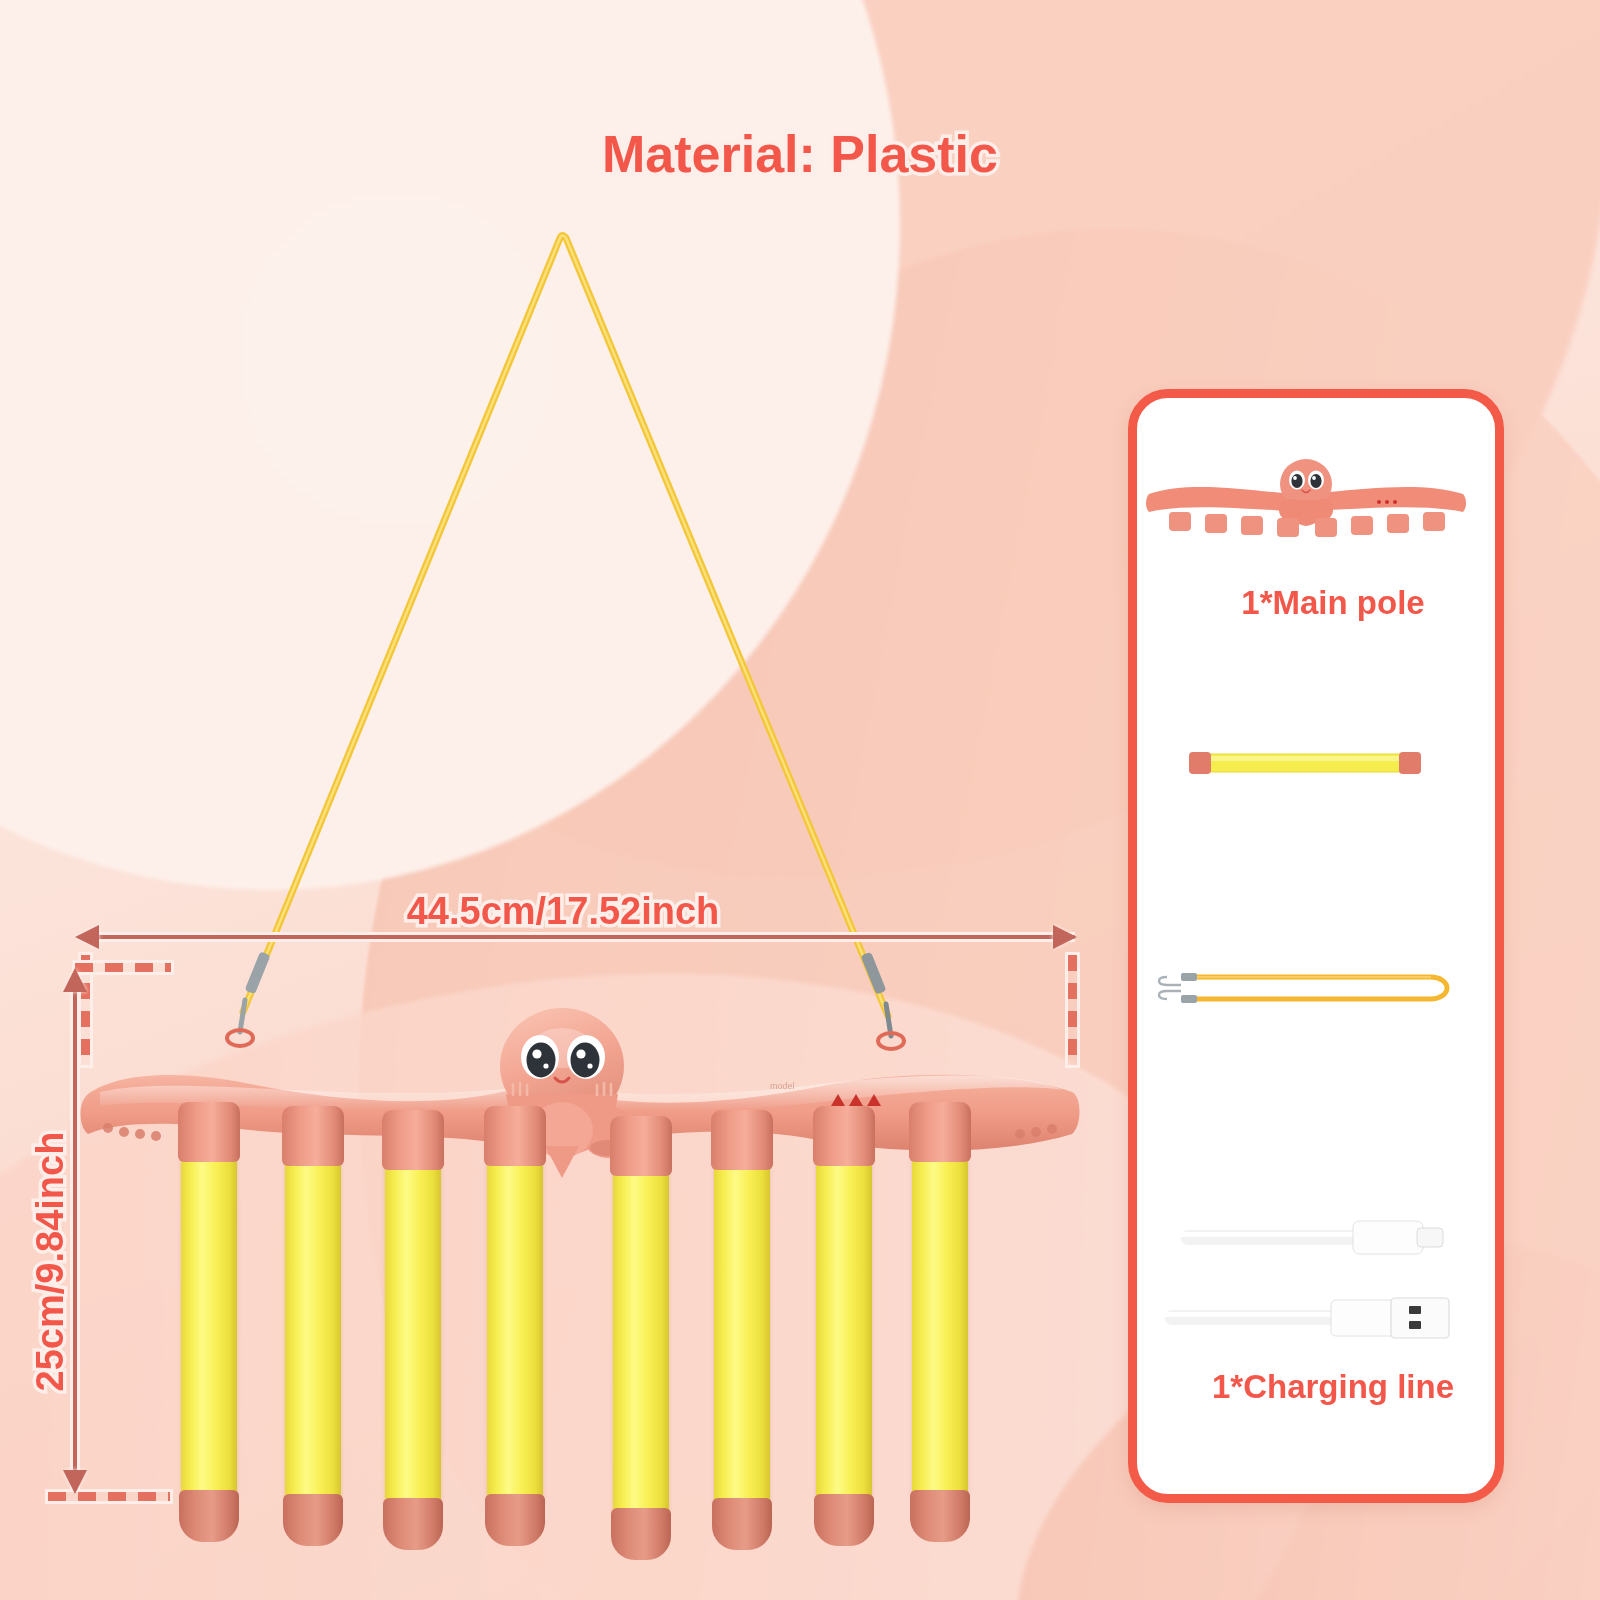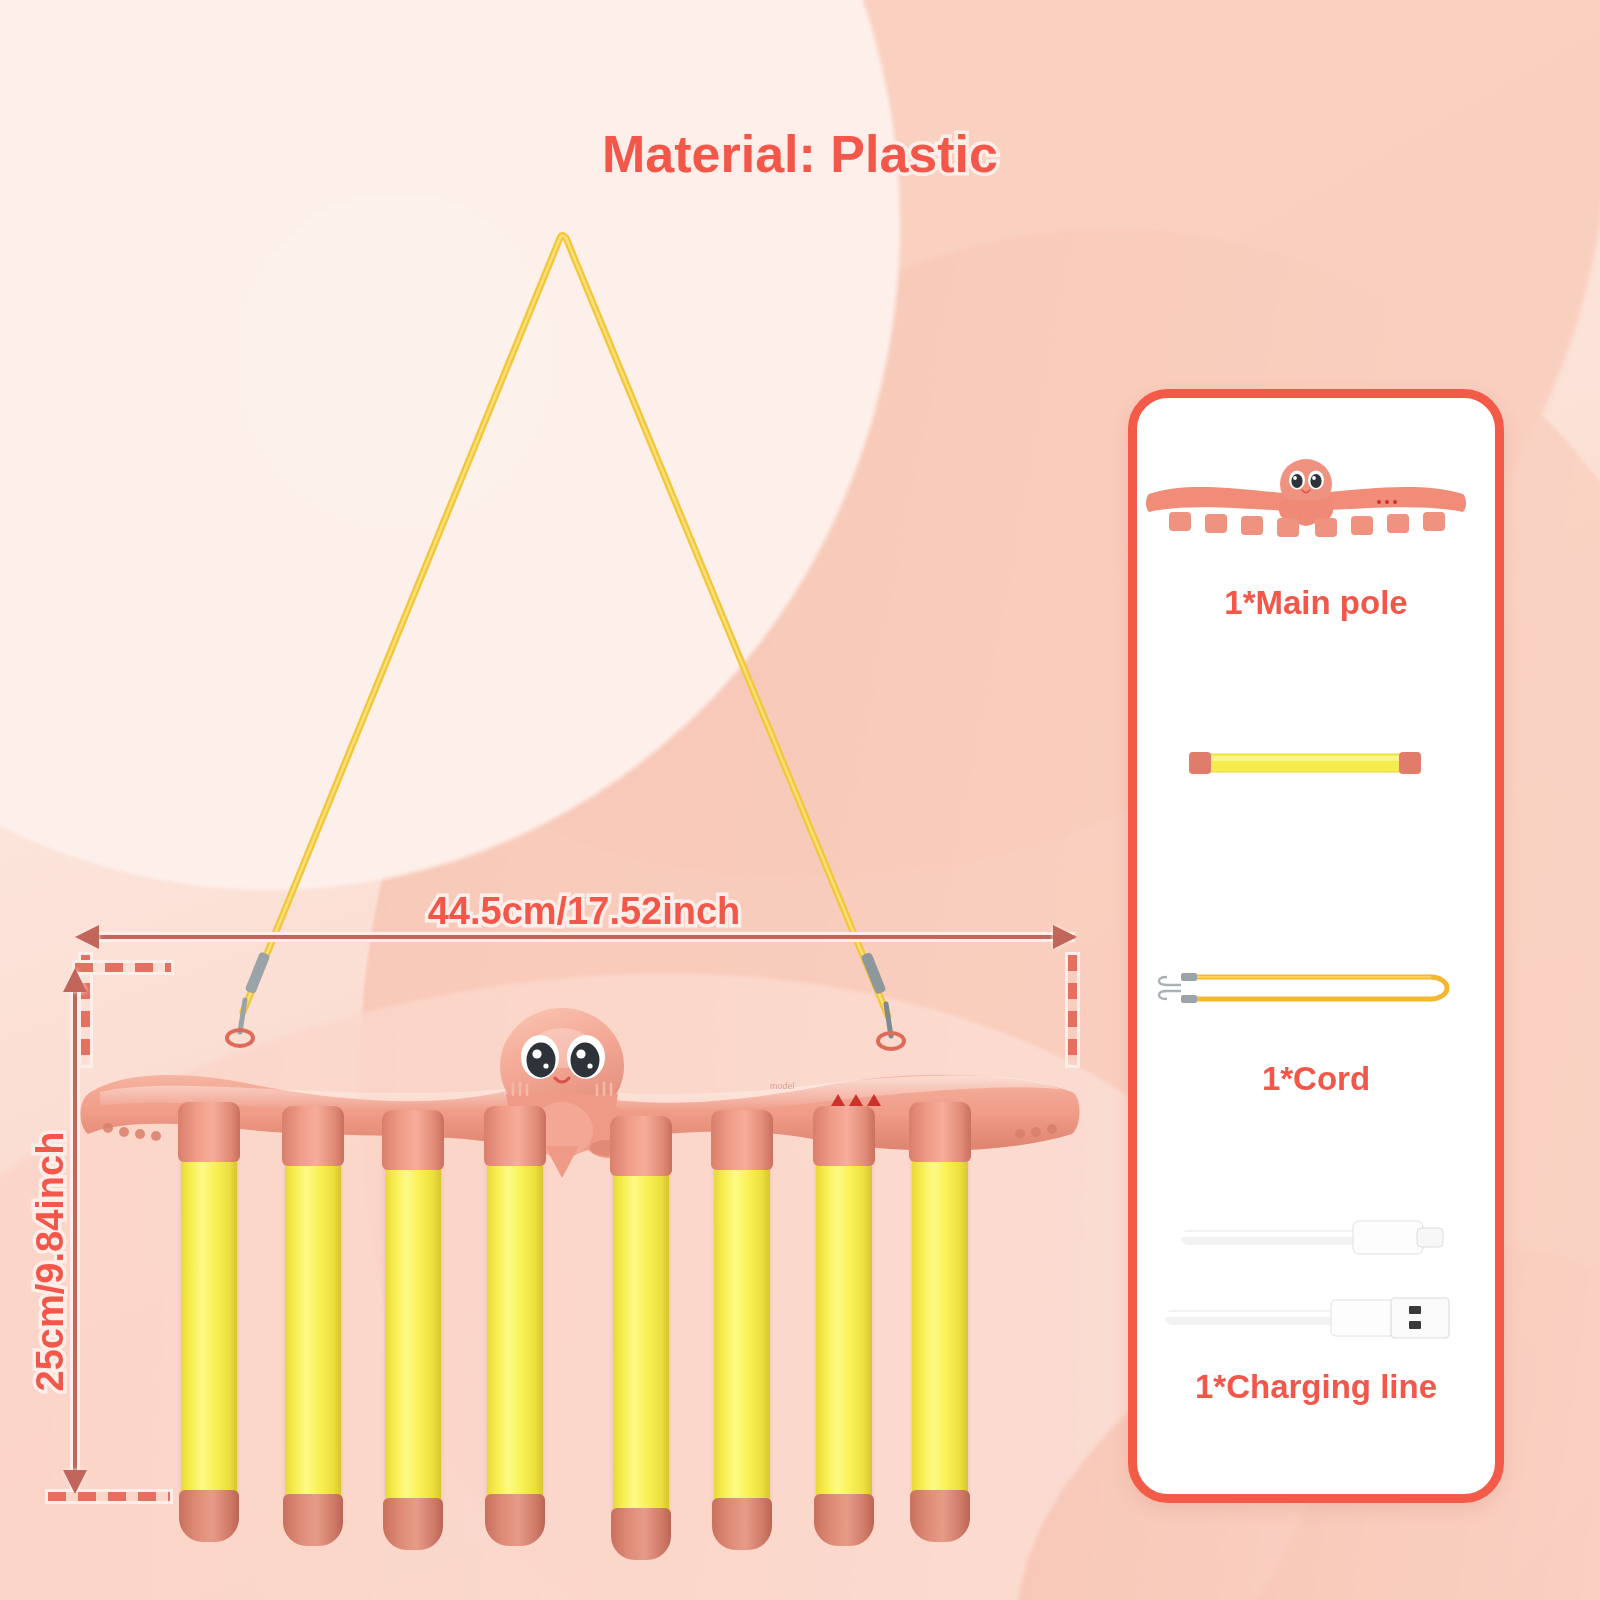--- a/index.html
+++ b/index.html
@@ -60,21 +60,21 @@
     box-shadow:0 0 0 3px #fdeee9;}
   .dashh.top{left:75px;top:963px;width:96px;}
   .dashh.bot{left:48px;top:1492px;width:122px;}
   .dim-h-line{position:absolute;left:73px;top:978px;width:4px;height:512px;background:#c2665c;
     box-shadow:-3px 0 0 #fdeee9, 3px 0 0 #fdeee9;}
   .arrow-up,.arrow-dn{position:absolute;left:63px;width:0;height:0;
     border-left:12px solid transparent;border-right:12px solid transparent;
     filter:drop-shadow(0 0 2px #fdeee9);}
   .arrow-up{top:968px;border-bottom:24px solid #c2665c;}
   .arrow-dn{top:1470px;border-top:24px solid #c2665c;}
-  .dim-w-label{position:absolute;left:334px;top:890px;width:500px;text-align:center;
+  .dim-w-label{position:absolute;left:313px;top:890px;width:500px;text-align:center;
     font-size:38px;font-weight:700;color:#f2574a;white-space:nowrap;
     -webkit-text-stroke:7px #fdeee9;paint-order:stroke fill;}
   .dim-h-label{position:absolute;left:-160px;top:1240px;width:420px;text-align:center;
     font-size:38px;font-weight:700;color:#f2574a;white-space:nowrap;
     transform:rotate(-90deg);transform-origin:center center;
     -webkit-text-stroke:7px #fdeee9;paint-order:stroke fill;}
 
   
   .product{position:absolute;left:0;top:0;width:1600px;height:1340px;pointer-events:none;margin-top:44px;}
   .stick{position:absolute;width:56px;border-radius:5px;
@@ -84,21 +84,21 @@
     border-radius:6px 6px 24px 24px;
     background:linear-gradient(90deg,#c9705f 0%,#dd8a76 28%,#e79c88 55%,#cf7967 85%,#bb6453 100%);}
   .socket{position:absolute;width:62px;height:60px;border-radius:10px 10px 6px 6px;
     background:linear-gradient(90deg,#d97f6c 0%,#ef9c88 30%,#f6ad9a 55%,#e08a76 85%,#c9705e 100%);}
 
   
   .card{position:absolute;left:1128px;top:389px;width:358px;height:1096px;
     background:#fff;border:9px solid #f45a48;border-radius:40px;
     box-shadow:0 6px 18px rgba(200,110,90,.18);}
   .card-label{position:absolute;width:358px;text-align:center;
-    font-size:33px;font-weight:700;color:#f2574a;white-space:nowrap;}
+    font-size:33px;font-weight:700;color:#f2574a;white-space:nowrap;margin-left:17px;}
   .card-item{position:absolute;}
 
   
   .abs{position:absolute;}
 </style>
 </head>
 <body>
 
 <div id="stage">
 
@@ -317,21 +317,20 @@
     </svg>
 
     <svg class="card-item" style="left:8px;top:565px;width:330px;height:50px;" viewBox="0 0 330 50">
       <path d="M44,14 H286 a16,11 0 0 1 0,22 H44" fill="none" stroke="#f5b72f" stroke-width="5" stroke-linecap="round"></path>
       <path d="M44,14 H286" fill="none" stroke="#fcd96f" stroke-width="1.6"></path>
       <rect x="36" y="10" width="16" height="8" rx="2" fill="#9aa3a8"></rect>
       <rect x="36" y="32" width="16" height="8" rx="2" fill="#9aa3a8"></rect>
       <path d="M22,14 q-8,0 -8,4 q0,4 8,4 h14" fill="none" stroke="#aab2b7" stroke-width="2.4"></path>
       <path d="M22,36 q-8,0 -8,-4 q0,-4 8,-4 h14" fill="none" stroke="#aab2b7" stroke-width="2.4"></path>
     </svg>
-    <div class="card-label" style="top:662px;">1*Cord</div>
 
     <svg class="card-item" style="left:40px;top:812px;width:280px;height:56px;" viewBox="0 0 280 56">
       <rect x="4" y="20" width="184" height="15" rx="7" fill="#f2f2f2"></rect>
       <rect x="4" y="22" width="184" height="5" fill="#ffffff"></rect>
       <rect x="176" y="11" width="70" height="33" rx="6" fill="#fdfdfd" stroke="#e2e2e2" stroke-width="1"></rect>
       <rect x="240" y="18" width="26" height="19" rx="4" fill="#f7f7f7" stroke="#dcdcdc" stroke-width="1"></rect>
     </svg>
     <svg class="card-item" style="left:24px;top:890px;width:300px;height:60px;" viewBox="0 0 300 60">
       <rect x="4" y="22" width="176" height="15" rx="7" fill="#f2f2f2"></rect>
       <rect x="4" y="24" width="176" height="5" fill="#ffffff"></rect>

